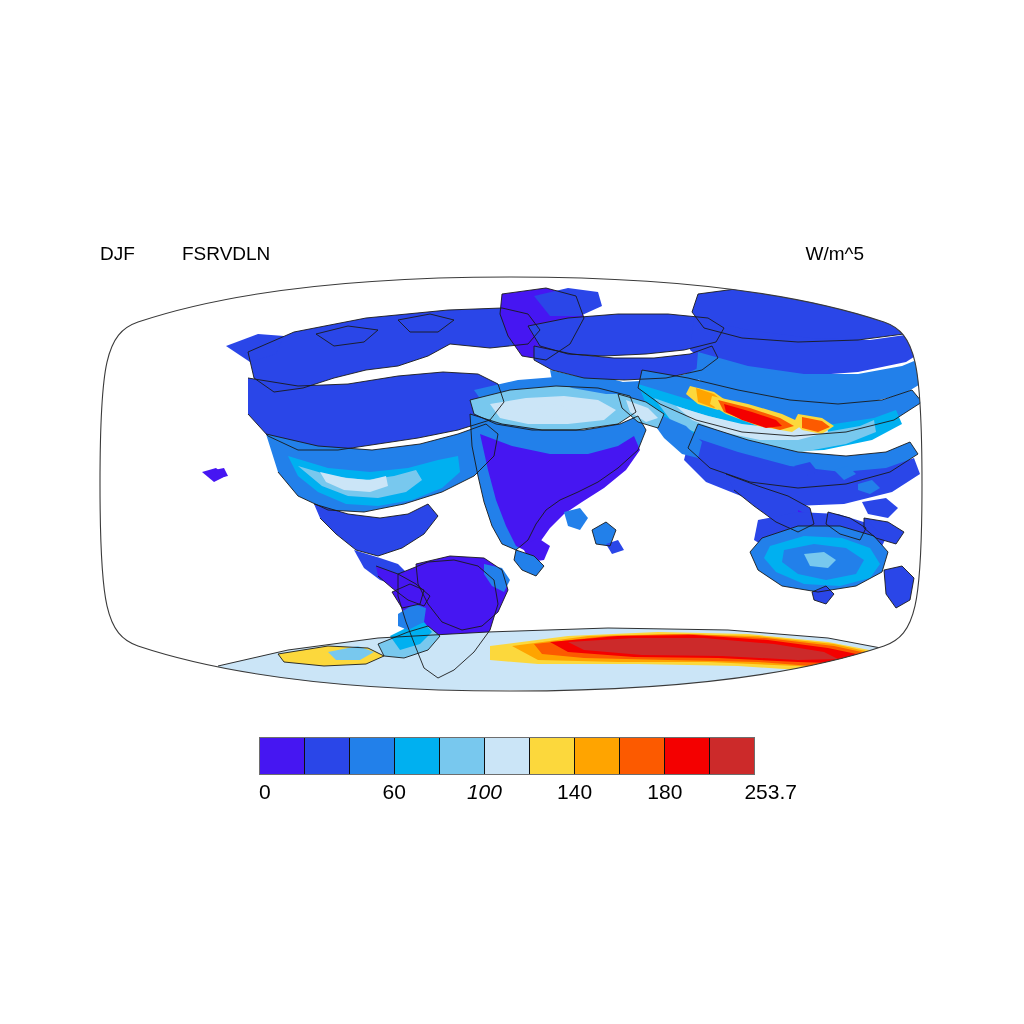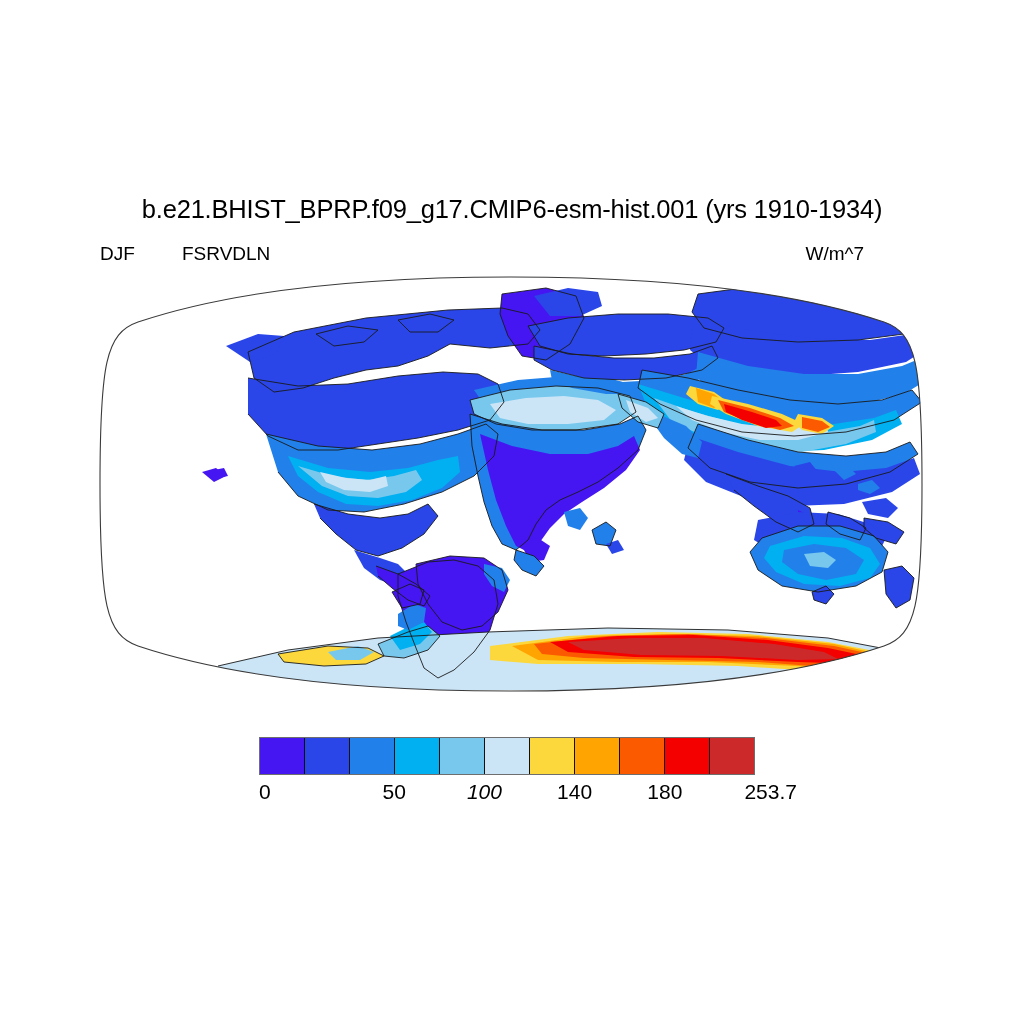--- a/index.html
+++ b/index.html
@@ -101,26 +101,25 @@
     white-space: nowrap;
     color: #000;
     transform: translateX(-50%);
   }
 </style>
 </head>
 <body>
 
 <div id="figure">
 
-  <div id="main-title">b.e21.BHIST_BPRP.f09_g17.CMIP6-esm-hist.001 (yrs 1910-1934)</div>
 
   <div id="subtitle-row">
     <div class="sub" id="sub-left">FSRVDLN</div>
     <div class="sub" id="sub-center">DJF</div>
-    <div class="sub" id="sub-right">W/m^7</div>
+    <div class="sub" id="sub-right">W/m^5</div>
   </div>
 
   <div id="map-panel">
     <svg id="map-svg" viewBox="0 0 826 420" preserveAspectRatio="none">
       <defs>
         <clipPath id="globeClip">
           <path d="M413,3
                    C 560,3 690,16 786,48
                    C 818,59 824,90 824,210
                    C 824,330 818,361 786,372
@@ -300,20 +299,20 @@
     <div class="cb-cell" style="background: rgb(203, 229, 247);"></div>
     <div class="cb-cell" style="background: rgb(252, 216, 60);"></div>
     <div class="cb-cell" style="background: rgb(255, 164, 0);"></div>
     <div class="cb-cell" style="background: rgb(252, 90, 0);"></div>
     <div class="cb-cell" style="background: rgb(244, 0, 0);"></div>
     <div class="cb-cell" style="background: rgb(204, 42, 42);"></div>
   </div>
 
   <div id="cb-labels">
       <div class="cb-label" style="transform: translateX(0px); left: 259px;">0</div>
-      <div class="cb-label" style="left: 394.273px;">50</div>
+      <div class="cb-label" style="left: 394.273px;">60</div>
       <div class="cb-label" style="left: 484.455px; font-style: italic;">100</div>
       <div class="cb-label" style="left: 574.636px;">140</div>
       <div class="cb-label" style="left: 664.818px;">180</div>
       <div class="cb-label" style="transform: translateX(-100%); left: 797px;">253.7</div>
     </div>
 
 </div>
 
 </body></html>

